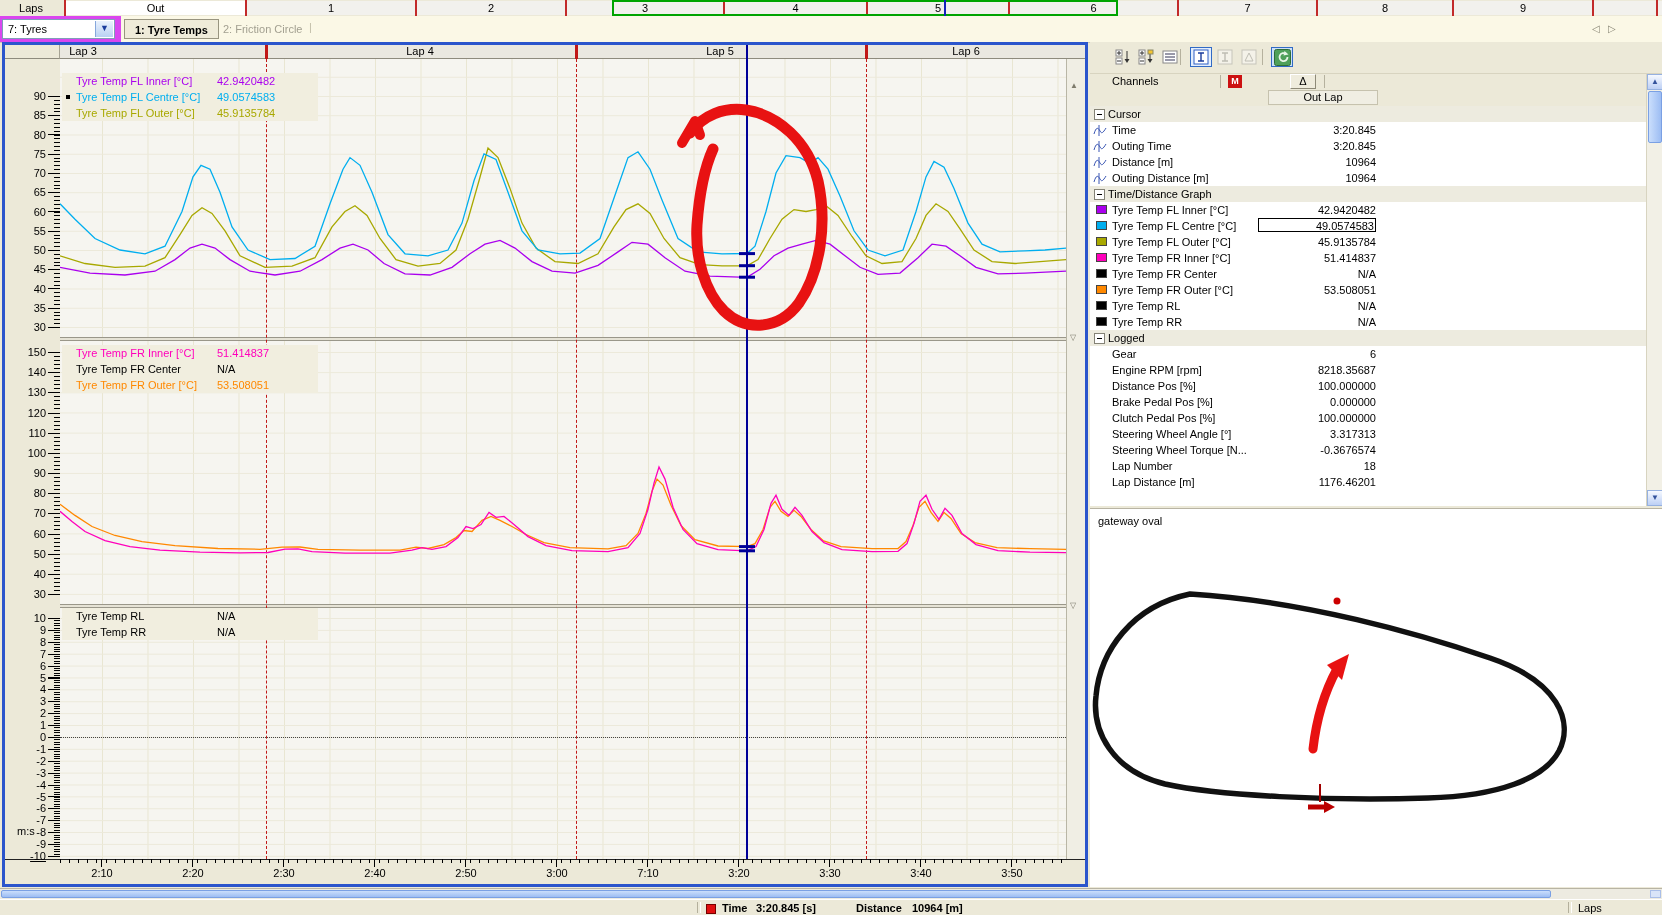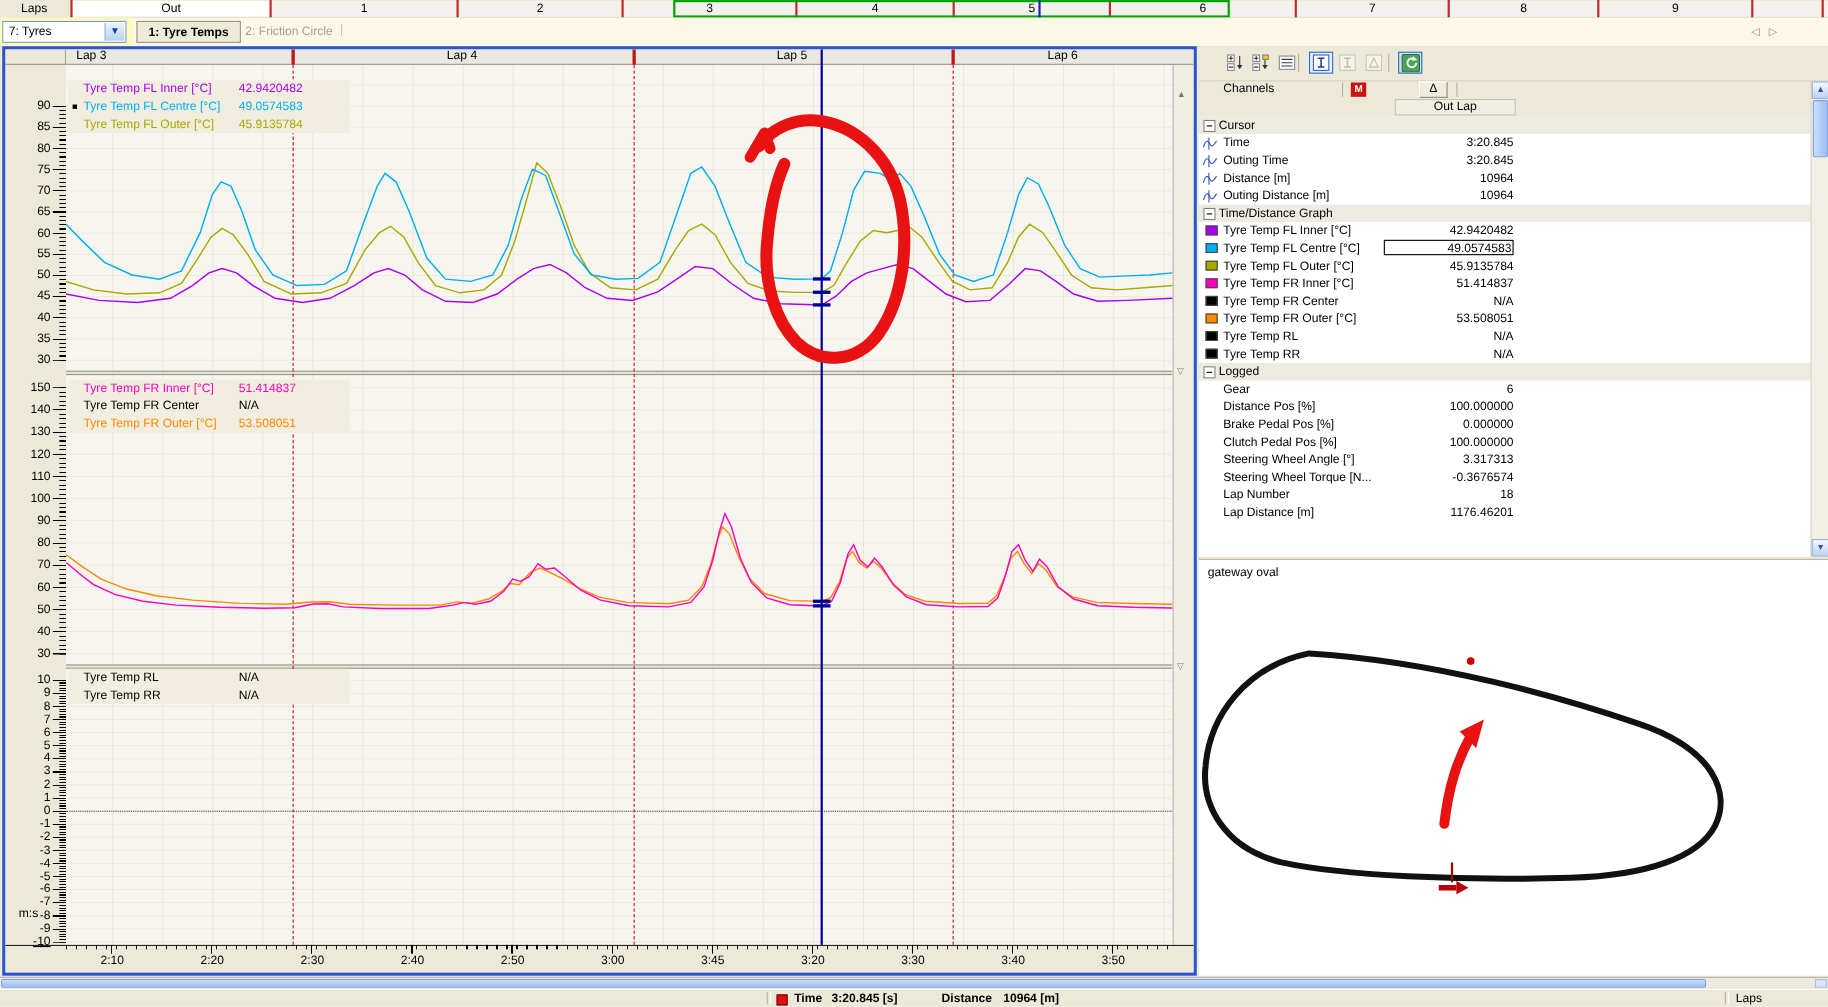--- a/index.html
+++ b/index.html
@@ -9,21 +9,21 @@
   
   #laps-strip{position:absolute;left:0;top:0;width:1662px;height:16px;background:#ECE9D8;border-bottom:1px solid #B6B2A2}
   #laps-cell{position:absolute;left:0;top:1px;width:62px;height:14px;text-align:center;line-height:14px}
   .lap-seg{position:absolute;top:1px;height:14px;background:#F2F1ED;text-align:center;line-height:14px}
   .lap-tick{position:absolute;top:0;width:2px;height:16px;background:#C22A2A}
   #laps-selection{position:absolute;top:0;height:12px;border:2px solid #00A400;pointer-events:none}
   #laps-cursor{position:absolute;top:0;width:2px;height:16px;background:#1522BB}
 
   
   #ws-bar{position:absolute;left:0;top:16px;width:1662px;height:26px;background:#FBF8E6;border-bottom:1px solid #CCC8B4}
-  #ws-dd-zone{position:absolute;left:0;top:0;width:121px;height:26px;background:#fef9c3}
+  #ws-dd-zone{position:absolute;left:0;top:0;width:121px;height:26px;background:#d946ef}
   #ws-dd{position:absolute;left:2px;top:3px;width:113px;height:20px;background:#fff;border:1px solid #7F9DB9;line-height:18px;padding-left:5px;box-sizing:border-box}
   #ws-dd-btn{position:absolute;right:1px;top:1px;width:17px;height:16px;background:linear-gradient(180deg,#EAF2FD,#B9D1F3);border-left:1px solid #86A7DC;text-align:center;line-height:15px;color:#1A3C9C;font-size:9px}
   #tab1{position:absolute;left:124px;top:3px;height:20px;line-height:20px;padding:0 10px;font-weight:bold;background:#EFEBD9;border:1px solid #989480;box-sizing:border-box}
   #tab2{position:absolute;left:215px;top:3px;height:20px;line-height:20px;padding:0 8px;color:#A3A091}
   .tab-sep{position:absolute;top:5px;color:#C0BCA8}
   .nav-arrow{position:absolute;top:7px;color:#8A8776;font-size:10px}
 
   
   #chart{position:absolute;left:2px;top:42px;width:1086px;height:845px;border:3px solid #2B55CC;background:#F5F4EF;box-sizing:border-box}
   #corner{position:absolute;left:0;top:0;width:55px;height:14px;background:#ECE9D8;border-right:1px solid #A6A394;border-bottom:1px solid #8E8B7D;box-sizing:border-box}
@@ -260,21 +260,21 @@
     <div class="ylab" style="top: 793.1px;">-9</div>
     <div class="ylab" style="top: 805px; text-decoration: underline;">-10</div>
     <div class="ystrip" style="left: 43px; width: 12px; top: 573px; height: 239px; background: repeating-linear-gradient(rgb(0, 0, 0) 0px, rgb(0, 0, 0) 1px, transparent 1px, transparent 11.9px);"></div>
     <div class="ystrip" style="left: 49px; width: 6px; top: 573px; height: 239px; background: repeating-linear-gradient(rgb(0, 0, 0) 0px, rgb(0, 0, 0) 1px, transparent 1px, transparent 2.38px);"></div>
     <div class="xlab" style="left: 97px;">2:10</div>
     <div class="xlab" style="left: 188px;">2:20</div>
     <div class="xlab" style="left: 279px;">2:30</div>
     <div class="xlab" style="left: 370px;">2:40</div>
     <div class="xlab" style="left: 461px;">2:50</div>
     <div class="xlab" style="left: 552px;">3:00</div>
-    <div class="xlab" style="left: 643px;">3:45</div>
+    <div class="xlab" style="left: 643px;">7:10</div>
     <div class="xlab" style="left: 734px;">3:20</div>
     <div class="xlab" style="left: 825px;">3:30</div>
     <div class="xlab" style="left: 916px;">3:40</div>
     <div class="xlab" style="left: 1007px;">3:50</div>
   </div>
 
 <div id="rpanel">
   <div id="rtoolbar">
       <div class="tbtn" style="left: 22px;">
         <svg width="17" height="16" viewBox="0 0 17 16">
@@ -424,20 +424,24 @@
         <span class="rlabel">Tyre Temp RR</span>
         <span class="rvalue">N/A</span>
       </div>
       <div class="crow sect">
         <div class="minusbox"></div>
         <span class="rlabel">Logged</span>
       </div>
       <div class="crow">
         <span class="rlabel">Gear</span>
         <span class="rvalue">6</span>
+      </div>
+      <div class="crow">
+        <span class="rlabel">Engine RPM [rpm]</span>
+        <span class="rvalue">8218.35687</span>
       </div>
       <div class="crow">
         <span class="rlabel">Distance Pos [%]</span>
         <span class="rvalue">100.000000</span>
       </div>
       <div class="crow">
         <span class="rlabel">Brake Pedal Pos [%]</span>
         <span class="rvalue">0.000000</span>
       </div>
       <div class="crow">

